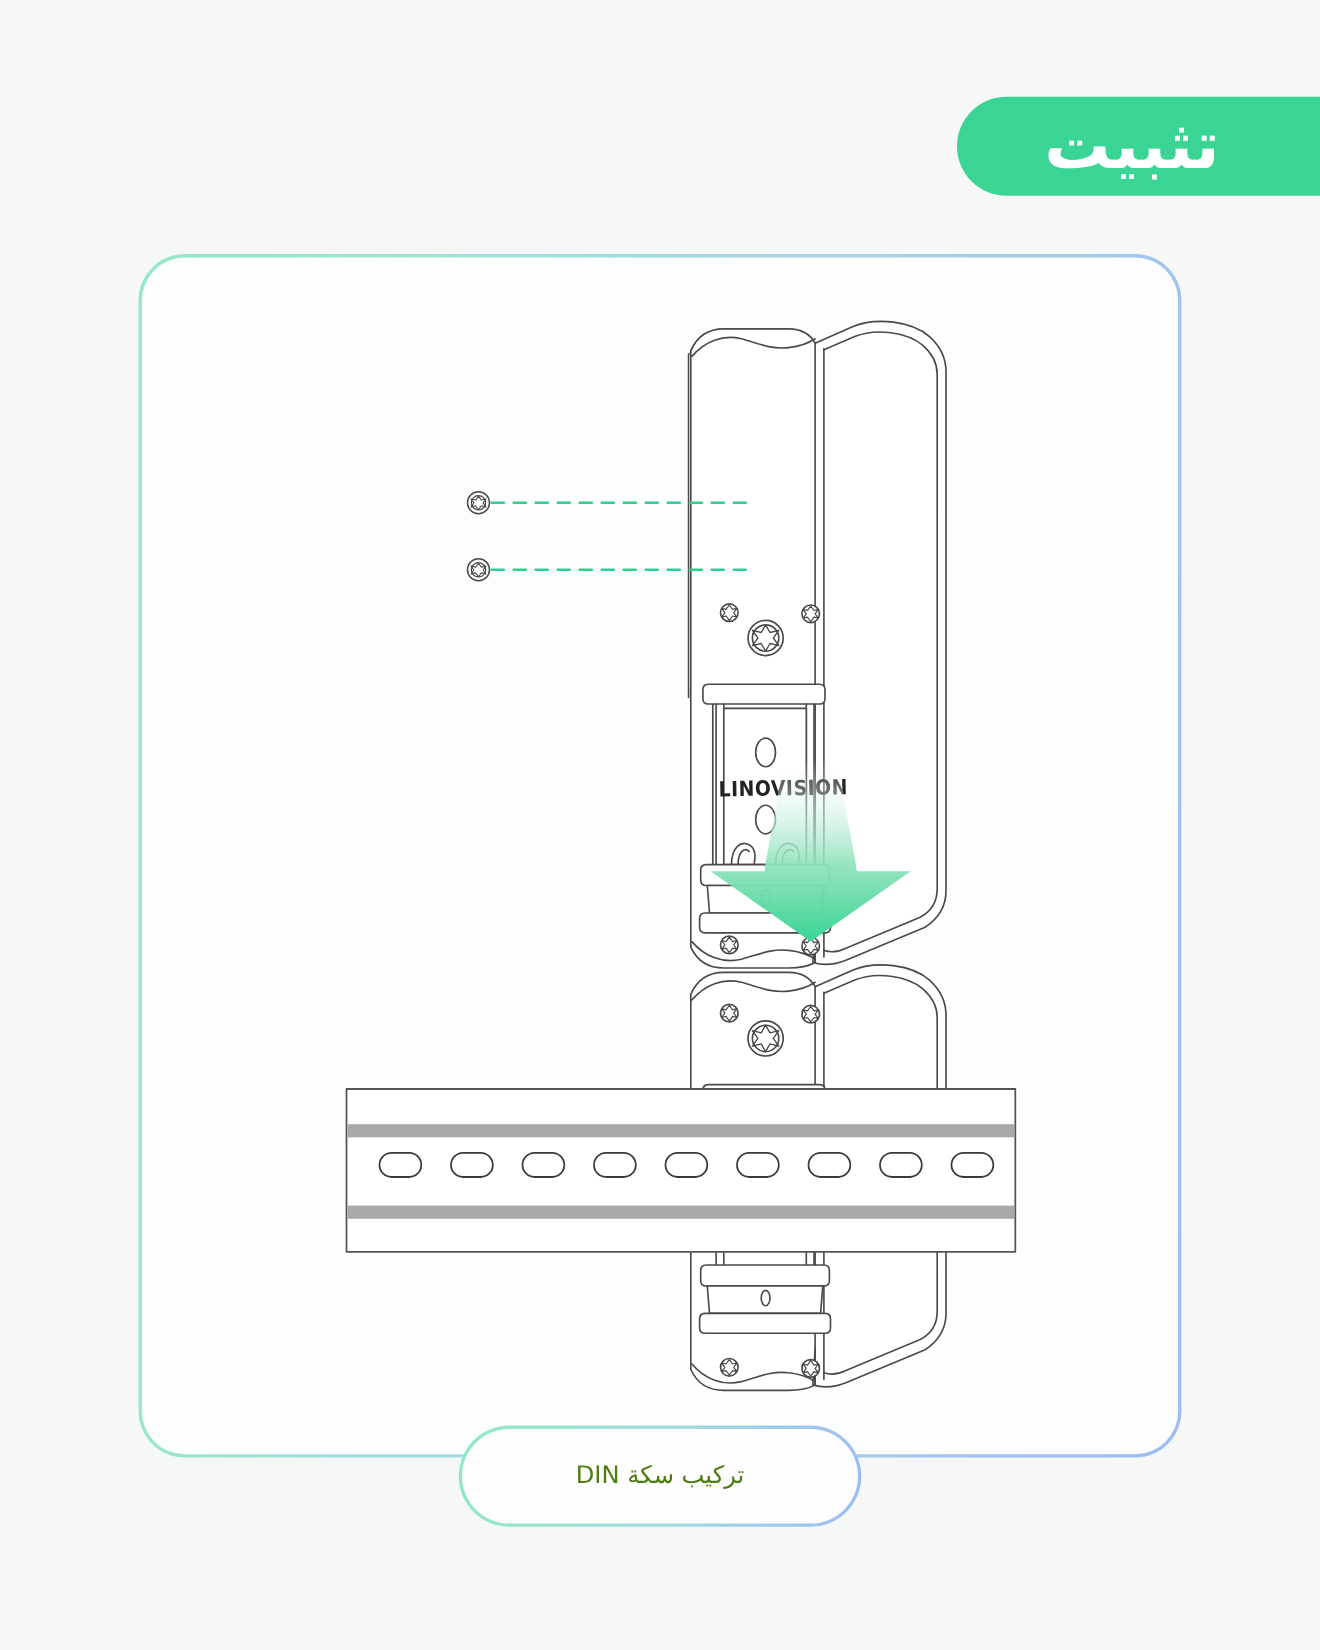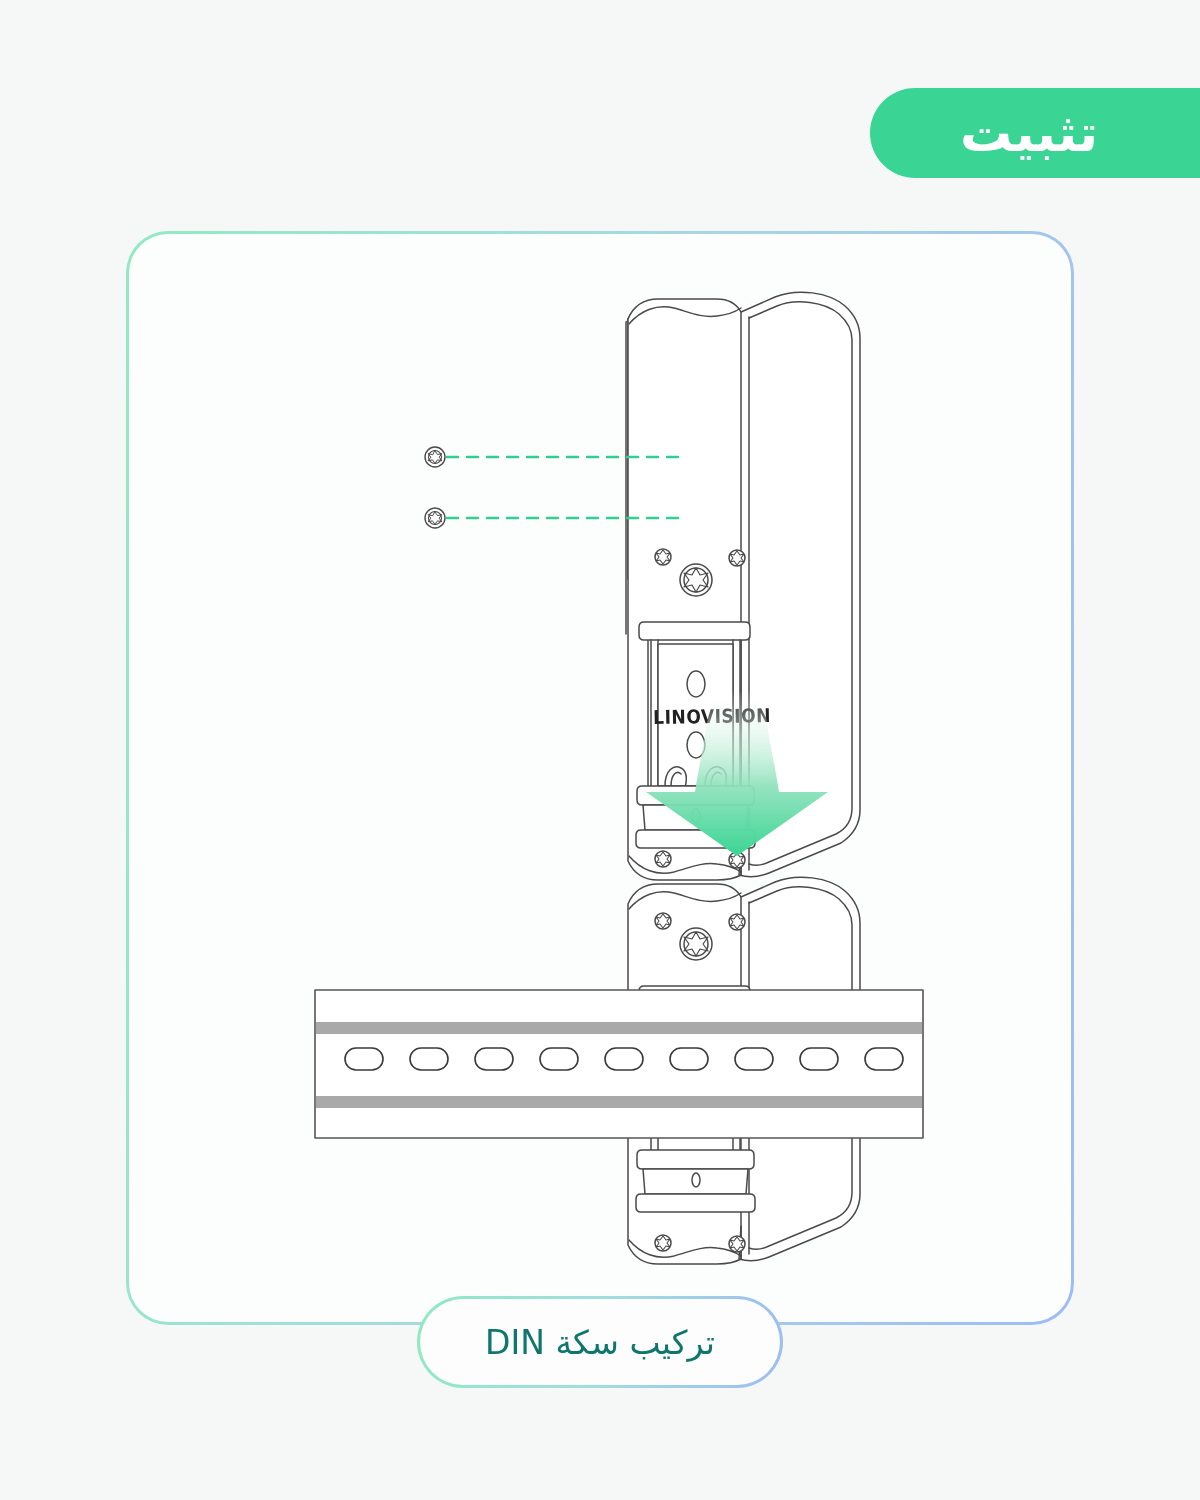--- a/index.html
+++ b/index.html
@@ -36,21 +36,21 @@
     border-top-left-radius: 45px;
     border-bottom-left-radius: 45px;
     display: flex;
     align-items: center;
     justify-content: center;
     padding: 0 58px 0 46px;
     pointer-events: auto;
   }
   .badge-text {
     color: #ffffff;
-    font-size: 52px;
+    font-size: 60px;
     font-weight: 700;
     letter-spacing: 0px;
     line-height: 1;
     white-space: nowrap;
   }
 
   
   .card {
     position: absolute;
     left: 126px;
@@ -92,22 +92,22 @@
   .caption-inner {
     width: 100%;
     height: 100%;
     border-radius: 43px;
     background: #fdfdfd;
     display: flex;
     align-items: center;
     justify-content: center;
   }
   .caption-text {
-    font-size: 33px;
-    color: #0f766e;
+    font-size: 22px;
+    color: #4d7c0f;
     font-weight: 400;
     white-space: nowrap;
     line-height: 1;
   }
 </style>
 </head>
 <body>
 
 <div class="badge-wrap">
   <div class="badge">

